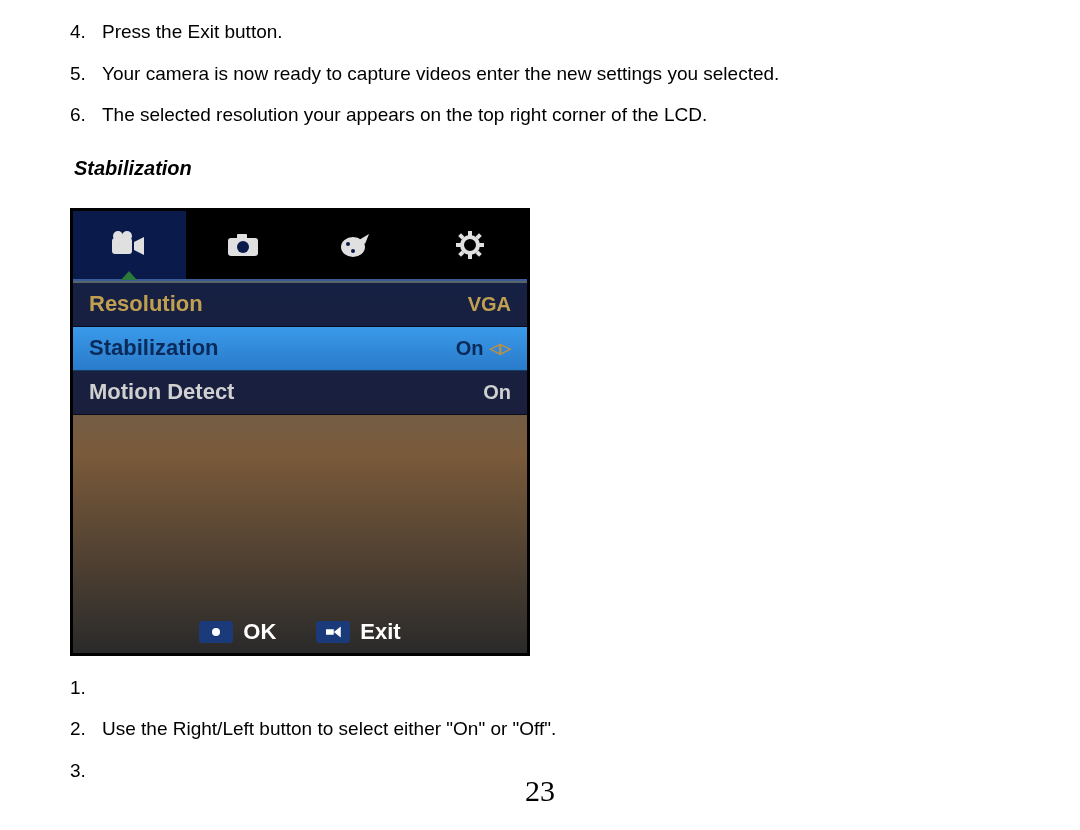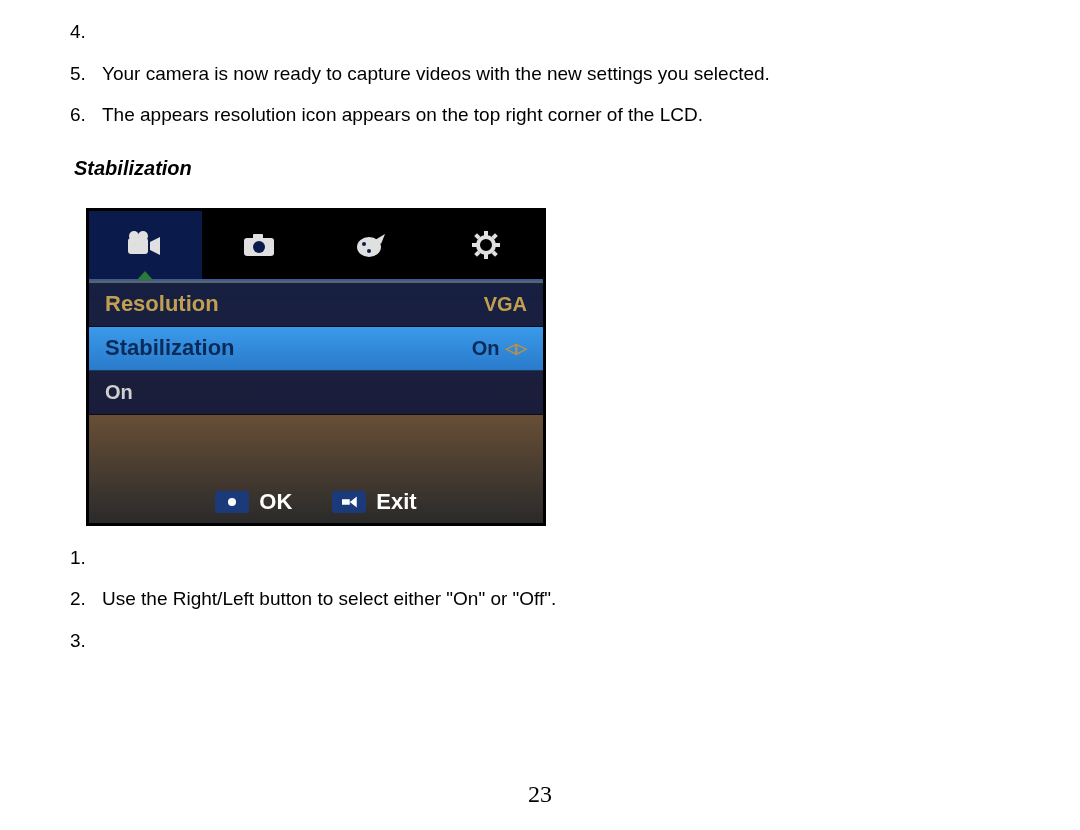--- a/index.html
+++ b/index.html
@@ -28,25 +28,25 @@
   }
   .section-heading {
     font-weight: bold;
     font-style: italic;
     font-size: 20px;
     margin-bottom: 28px;
     margin-left: 4px;
   }
   .lcd {
     width: 460px;
-    height: 318px;
+    height: 448px;
     border: 3px solid #000;
     background: linear-gradient(180deg, #4a6a7a 0%, #7a5a3a 55%, #2a2a2a 100%);
     margin-bottom: 18px;
-    margin-left: 16px;
+    margin-left: 0;
     position: relative;
     overflow: hidden;
   }
   .lcd-tabs {
     display: flex;
     background: #000;
     height: 70px;
     border-bottom: 2px solid #3a5a9a;
   }
   .lcd-tab {
@@ -117,38 +117,39 @@
     display: flex;
     align-items: center;
     justify-content: center;
   }
   .page-num {
     position: absolute;
     bottom: 22px;
     left: 50%;
     transform: translateX(-50%);
     font-family: "Times New Roman", serif;
-    font-size: 24px;
+    font-size: 30px;
   }
   svg { display: block; }
 </style>
 </head>
 <body>
 
 <ol class="instr-list">
   <li>
     <span class="instr-num">4.</span>
+    <span>Press the Exit button.</span>
   </li>
   <li>
     <span class="instr-num">5.</span>
-    <span>Your camera is now ready to capture videos with the new settings you selected.</span>
+    <span>Your camera is now ready to capture videos enter the new settings you selected.</span>
   </li>
   <li>
     <span class="instr-num">6.</span>
-    <span>The appears resolution icon appears on the top right corner of the LCD.</span>
+    <span>The selected resolution your appears on the top right corner of the LCD.</span>
   </li>
 </ol>
 
 <h3 class="section-heading">Stabilization</h3>
 
 <div class="lcd">
   <div class="lcd-tabs">
     <div class="lcd-tab active">
       <svg width="38" height="30" viewBox="0 0 38 30">
         <rect x="2" y="8" width="20" height="16" rx="3" fill="#e0e0e0"></rect>
@@ -196,20 +197,21 @@
       <span class="mr-val">VGA</span>
     </div>
     <div class="menu-row sel">
       <span class="mr-label">Stabilization</span>
       <span class="mr-val">
         <span>On</span>
         <span class="arrows-icon">◁▷</span>
       </span>
     </div>
     <div class="menu-row normal">
+      <span class="mr-label">Motion Detect</span>
       <span class="mr-val">On</span>
     </div>
   </div>
 
   <div class="lcd-footer">
     <div class="footer-item">
       <span class="footer-icon">
         <svg width="18" height="12" viewBox="0 0 18 12">
             <circle cx="9" cy="6" r="4" fill="#fff"></circle>
           </svg>

